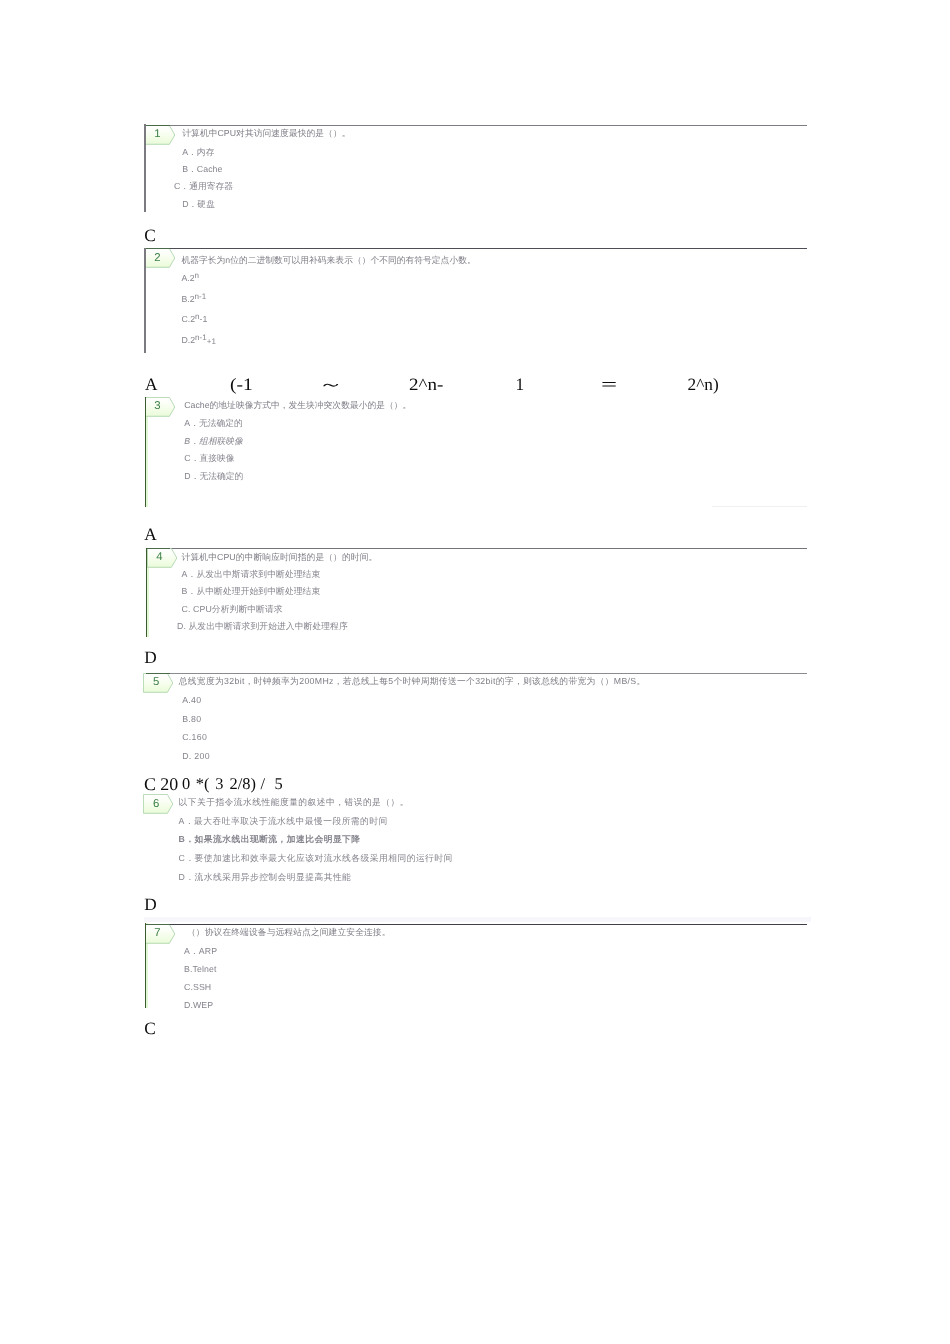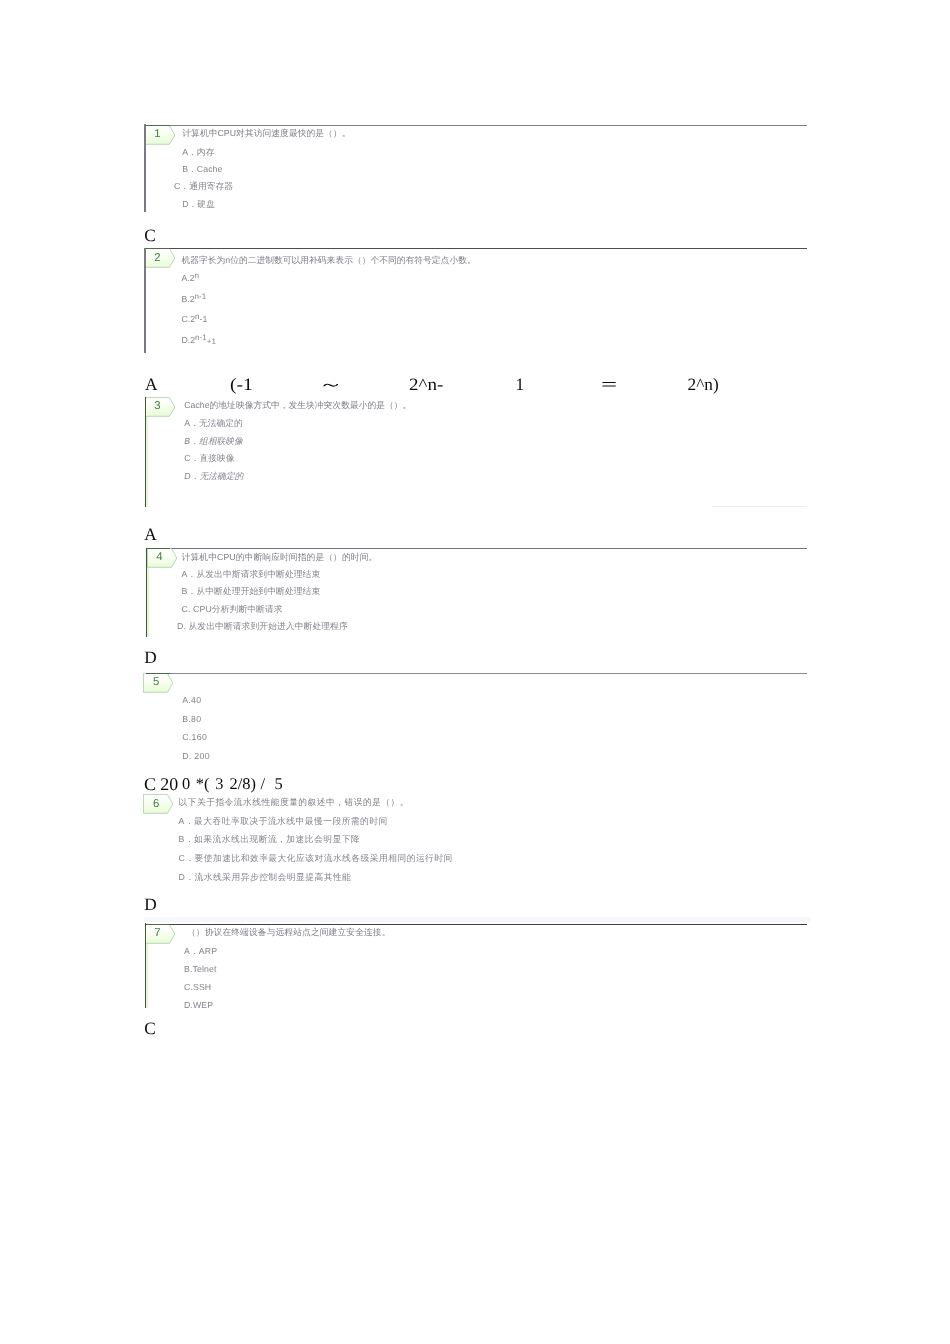--- a/index.html
+++ b/index.html
@@ -110,21 +110,21 @@
           </defs>
           <path d="M0.45 0.45 H24.4 L29.8 10.0 L24.4 19.3 H0.45 Z" fill="url(#bg2)" stroke="#a6d0a4" stroke-width="0.8" stroke-linejoin="miter"></path>
         </svg>
         <span class="num">3</span>
       </div>
     </div>
     <div class="q-line" style="left: 184.2px; top: 398.8px; letter-spacing: 0.02px;">Cache的地址映像方式中，发生块冲突次数最小的是（）。</div>
     <div class="q-line opt" style="left: 184.3px; letter-spacing: 0.02px; top: 417.1px;">A．无法确定的</div>
     <div class="q-line opt" style="left: 184.3px; letter-spacing: 0.02px; top: 434.7px; font-style: italic;">B．组相联映像</div>
     <div class="q-line opt" style="left: 184.3px; letter-spacing: 0.02px; top: 452.3px;">C．直接映像</div>
-    <div class="q-line opt" style="left: 184.3px; letter-spacing: 0.02px; top: 469.9px; font-style: italic;">D．无法确定的</div>
+    <div class="q-line opt" style="left: 184.3px; letter-spacing: 0.02px; top: 469.9px;">D．无法确定的</div>
     <div class="answer" style="top: 528.3px; left: 144.2px;">A</div>
     <div class="question-block" style="top: 547.8px; width: 662.6px;">
       <div class="rule-gray" style="width: 637.2px; background: rgb(115, 115, 122);"></div>
       <div class="side-bar green" style="height: 89.5px; left: 1.8px;"></div>
       <div class="side-glow" style="height: 89.5px; left: 3.05px;"></div>
       <div class="num-badge" style="left: 2.3px;">
         <svg width="31" height="20" viewBox="0 0 31 20">
           <defs>
             <linearGradient id="bg3" x1="0" y1="0" x2="0" y2="1">
               <stop offset="0" stop-color="#ffffff"></stop>
@@ -156,20 +156,21 @@
               <stop offset="0.62" stop-color="#f4fde9"></stop>
               <stop offset="1" stop-color="#e9fbd8"></stop>
             </linearGradient>
           </defs>
           <path d="M0.45 0.45 H24.4 L29.8 10.0 L24.4 19.3 H0.45 Z" fill="url(#bg4)" stroke="#a6d0a4" stroke-width="0.8" stroke-linejoin="miter"></path>
         </svg>
         <span class="num">5</span>
       </div>
       <div class="rule-green"></div>
     </div>
+    <div class="q-line" style="left: 178.7px; top: 675.2px; letter-spacing: 0.33px;">总线宽度为32bit，时钟频率为200MHz，若总线上每5个时钟周期传送一个32bit的字，则该总线的带宽为（）MB/S。</div>
     <div class="q-line opt" style="left: 182.2px; letter-spacing: 0.33px; top: 694px;">A.40</div>
     <div class="q-line opt" style="left: 182.2px; letter-spacing: 0.33px; top: 712.6px;">B.80</div>
     <div class="q-line opt" style="left: 182.2px; letter-spacing: 0.33px; top: 731.2px;">C.160</div>
     <div class="q-line opt" style="left: 182.2px; letter-spacing: 0.33px; top: 749.8px;">D. 200</div>
     <div class="answer" style="top: 776.9px; left: 143.9px; font-size: 17.9px;">C 20</div>
     <div class="answer" style="top: 776.9px; left: 181.9px; font-size: 16.4px;">0</div>
     <div class="answer" style="top: 776.9px; left: 195.7px; font-size: 16.4px;">*(</div>
     <div class="answer" style="top: 776.9px; left: 215.2px; font-size: 16.4px;">3</div>
     <div class="answer" style="top: 776.9px; left: 229.6px; font-size: 16.4px;">2/8)</div>
     <div class="answer" style="top: 776.9px; left: 260.4px; font-size: 16.4px;">/</div>
@@ -185,21 +186,21 @@
               <stop offset="1" stop-color="#e9fbd8"></stop>
             </linearGradient>
           </defs>
           <path d="M0.45 0.45 H24.4 L29.8 10.0 L24.4 19.3 H0.45 Z" fill="url(#bg5)" stroke="#a6d0a4" stroke-width="0.8" stroke-linejoin="miter"></path>
         </svg>
         <span class="num">6</span>
       </div>
     </div>
     <div class="q-line" style="left: 178.5px; top: 795.9px; letter-spacing: 0.47px;">以下关于指令流水线性能度量的叙述中，错误的是（）。</div>
     <div class="q-line opt" style="left: 178.6px; letter-spacing: 0.47px; top: 814.7px;">A．最大吞吐率取决于流水线中最慢一段所需的时间</div>
-    <div class="q-line opt" style="left: 178.6px; letter-spacing: 0.47px; top: 833.45px;">B．如果流水线出现断流，加速比会明显下降</div>
+    <div class="q-line opt" style="left: 178.6px; letter-spacing: 0.47px; top: 833.45px; font-weight: bold;">B．如果流水线出现断流，加速比会明显下降</div>
     <div class="q-line opt" style="left: 178.6px; letter-spacing: 0.47px; top: 852.2px;">C．要使加速比和效率最大化应该对流水线各级采用相同的运行时间</div>
     <div class="q-line opt" style="left: 178.6px; letter-spacing: 0.47px; top: 870.95px;">D．流水线采用异步控制会明显提高其性能</div>
     <div class="answer" style="top: 897.5px; left: 144.2px;">D</div>
     <div class="question-block" style="top: 923.4px; width: 662.6px;">
       <div style="position: absolute; left: 0px; top: -6.5px; width: 667px; height: 5.2px; background: rgb(246, 246, 251);"></div>
       <div class="rule-gray" style="width: 637.2px; background: rgb(63, 63, 72); height: 1.4px;"></div>
       <div class="side-bar green" style="height: 85px;"></div>
       <div class="side-glow" style="height: 85px;"></div>
       <div class="num-badge">
         <svg width="31" height="20" viewBox="0 0 31 20">

